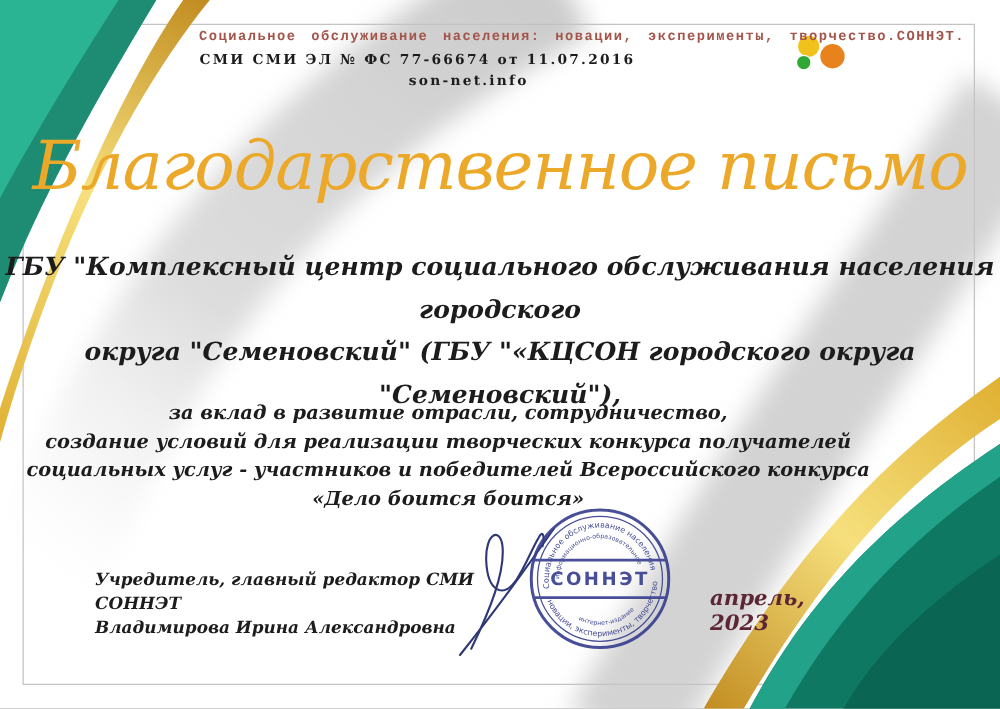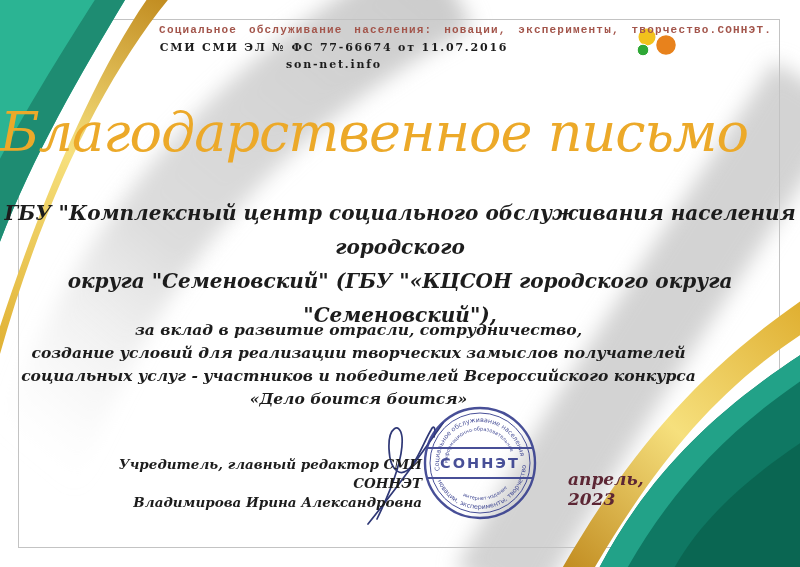--- a/index.html
+++ b/index.html
@@ -13,41 +13,41 @@
 
   
   .mh1{top:24px;left:0;width:772px;text-align:right;
        font-family:Liberation Mono, monospace;font-weight:bold;font-size:11px;
        letter-spacing:1.2px;word-spacing:4px;color:var(--header-red);}
   .mh2{top:41px;left:0;width:668px;text-align:center;
        font-family:"DejaVu Serif",serif;font-weight:bold;font-size:11px;
        letter-spacing:1.8px;color:var(--text-dark);}
   .mh3{top:58px;left:0;width:668px;text-align:center;
        font-family:"DejaVu Serif",serif;font-weight:bold;font-size:11px;
-       letter-spacing:1.8px;color:var(--text-dark);}
+       letter-spacing:1.8px;color:var(--text-dark);padding-left:41px;}
 
   
-  .title{top:94px;left:0;width:800px;text-align:left;margin:0;
+  .title{top:94px;left:0;width:800px;text-align:center;margin:0;
        font-size:54px;font-weight:normal;font-style:italic;
        color:var(--title-gold);letter-spacing:-1px;line-height:78px;}
 
   
   .recipient{top:196px;left:0;width:800px;text-align:center;
        font-style:italic;font-weight:bold;font-size:20px;line-height:34px;
        color:var(--text-dark);}
 
   
   .bodytxt{top:318px;left:0;width:717px;text-align:center;
        font-style:italic;font-weight:600;font-size:15.5px;line-height:23px;
        color:var(--text-dark);}
 
   
-  .signer{top:455px;left:76px;width:330px;text-align:right;
+  .signer{top:455px;left:76px;width:330px;text-align:left;
        font-style:italic;font-weight:bold;font-size:13.5px;line-height:19px;
-       color:var(--text-dark);margin-left:16px;}
+       color:var(--text-dark);}
 
   
   .date{top:469px;left:568px;width:110px;
        font-style:italic;font-weight:bold;font-size:17px;
        color:var(--date-maroon);}
 
   
   .f-teal-light{fill:var(--teal-light);}
   .f-teal-mid{fill:var(--teal-mid);}
   .f-teal-dark{fill:var(--teal-dark);}
@@ -152,21 +152,21 @@
 
   <h1 class="txt title">Благодарственное письмо</h1>
 
   <div class="txt recipient">
     <div>ГБУ  "Комплексный центр социального обслуживания населения городского</div>
     <div>округа "Семеновский" (ГБУ "«КЦСОН городского округа "Семеновский"),</div>
   </div>
 
   <div class="txt bodytxt">
     <div>за вклад в развитие отрасли, сотрудничество,</div>
-    <div>создание условий для реализации творческих замыслов получателей</div>
+    <div>создание условий для реализации творческих конкурса получателей</div>
     <div>социальных услуг - участников и победителей Всероссийского конкурса</div>
     <div>«Дело боится боится»</div>
   </div>
 
   <div class="txt signer">
     <div>Учредитель, главный редактор СМИ СОННЭТ</div>
     <div>Владимирова Ирина Александровна</div>
   </div>
 
   <div class="txt date">апрель, 2023</div>

